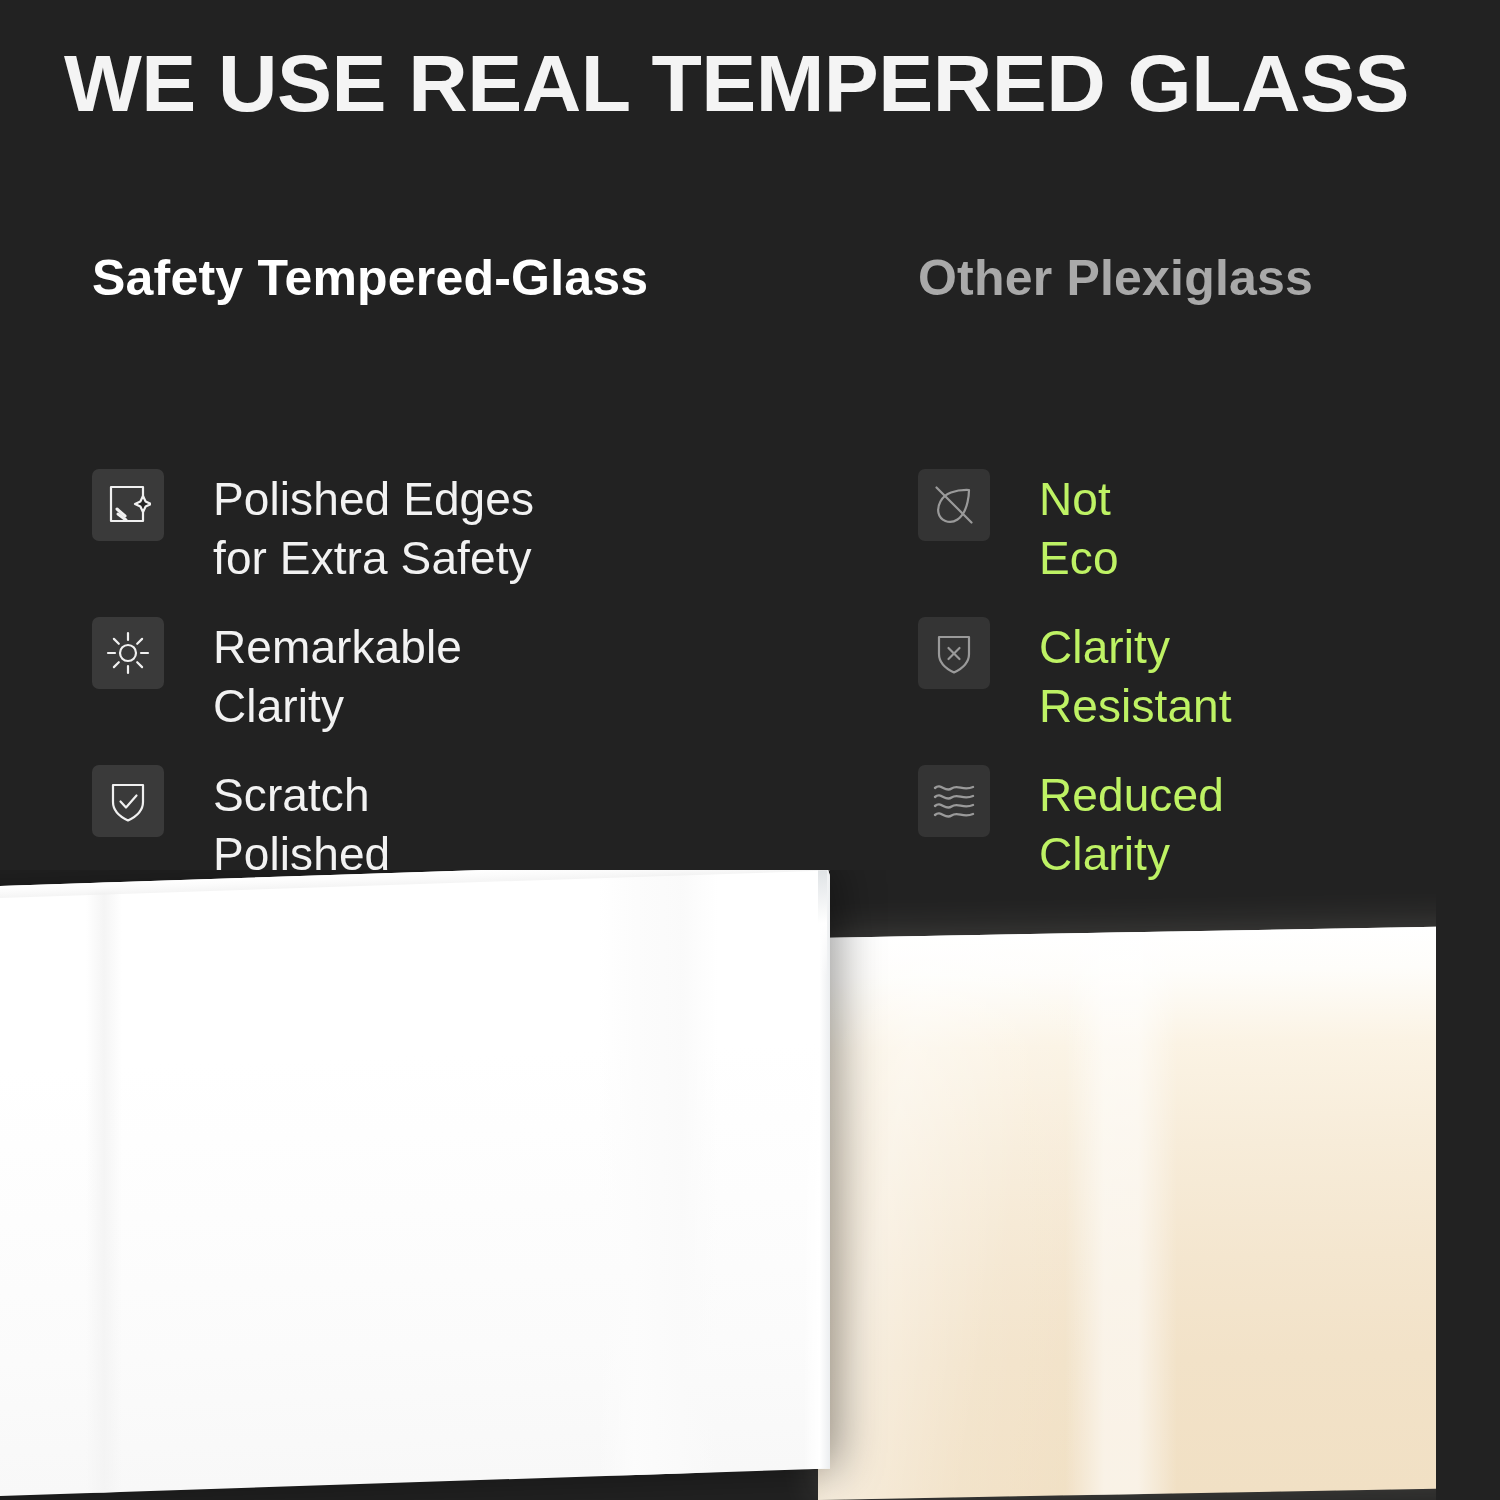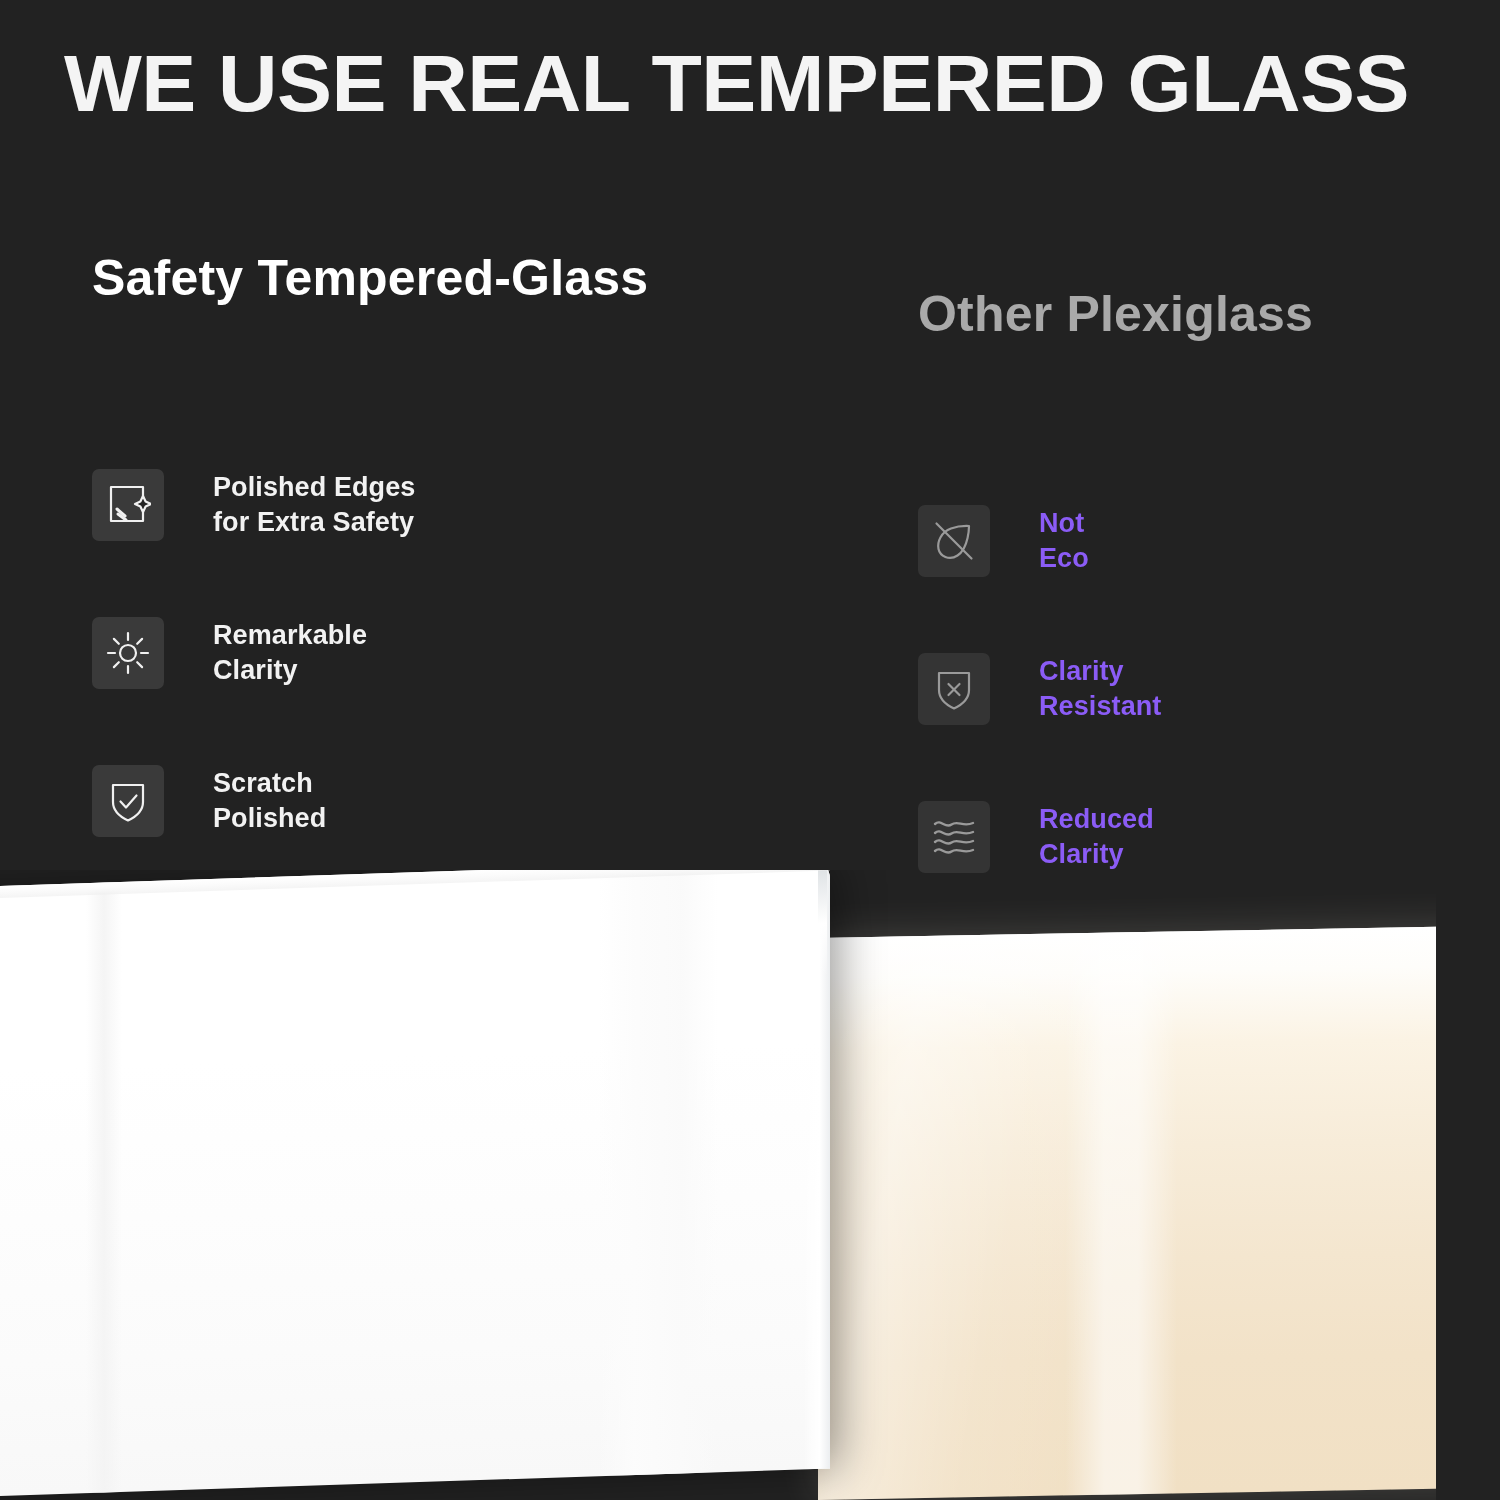--- a/index.html
+++ b/index.html
@@ -21,21 +21,21 @@
     letter-spacing:-0.5px;
     line-height:1.0;
     white-space:nowrap;
     transform:scaleX(1.03);
     transform-origin:left center;
   }
 
   
   .col{position:absolute;top:246px;}
   .col-left{left:92px;width:760px;}
-  .col-right{left:918px;width:560px;margin-top:36px;}
+  .col-right{left:918px;width:560px;}
 
   .col-title{
     font-size:50px;
     font-weight:700;
     line-height:1.30;
     letter-spacing:0.2px;
   }
   .col-left .col-title{color:#ffffff;}
   .col-right .col-title{color:#a9a9a9;}
 
@@ -51,28 +51,28 @@
     border-radius:7px;
     background:#3a3a3a;
     flex:0 0 72px;
     display:flex;align-items:center;justify-content:center;
     margin-top:1px;
   }
   .col-right .tile{background:#343434;}
   .tile svg{display:block;}
   .flabel{
     margin-left:49px;
-    font-size:27px;
-    font-weight:700;
+    font-size:46px;
+    font-weight:400;
     line-height:1.29;
     letter-spacing:0.1px;
     padding-top:2px;
   }
   .col-left .flabel{color:#f2f2f2;}
-  .col-right .flabel{color:#8b5cf6;}
+  .col-right .flabel{color:#bef264;}
   .flabel span{display:block;white-space:nowrap;}
 
   
   .photo{
     position:absolute;left:0;top:870px;width:1500px;height:630px;
     overflow:hidden;
   }
   
   .panel-beige{
     position:absolute;

